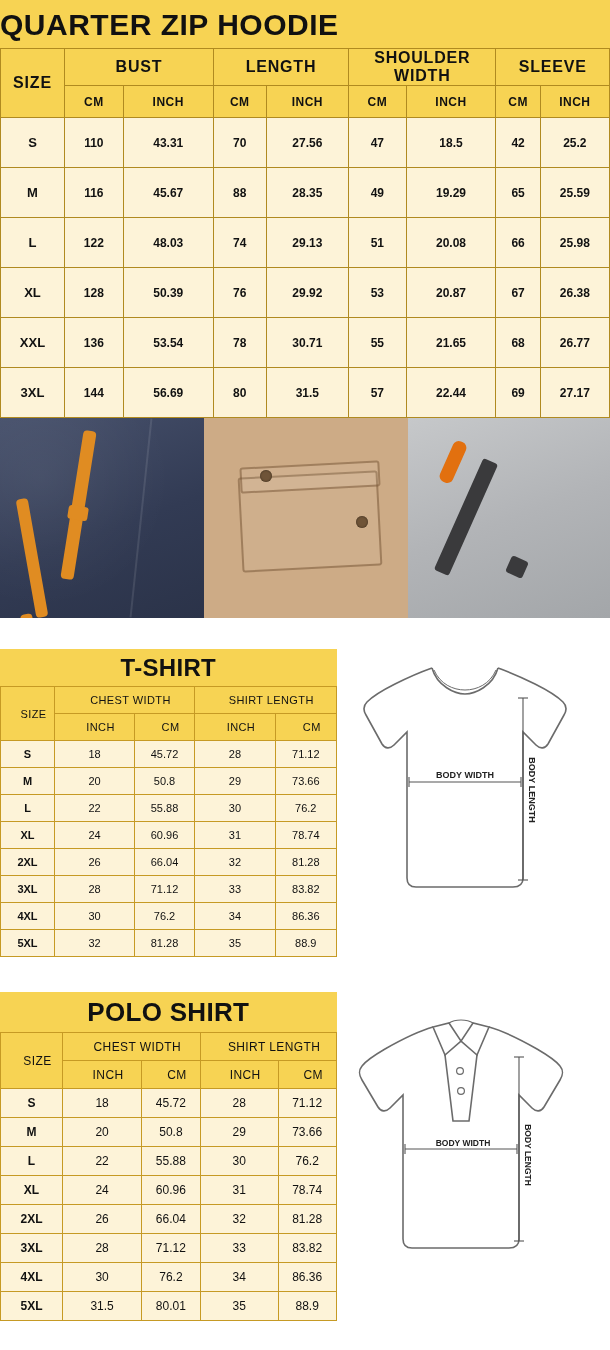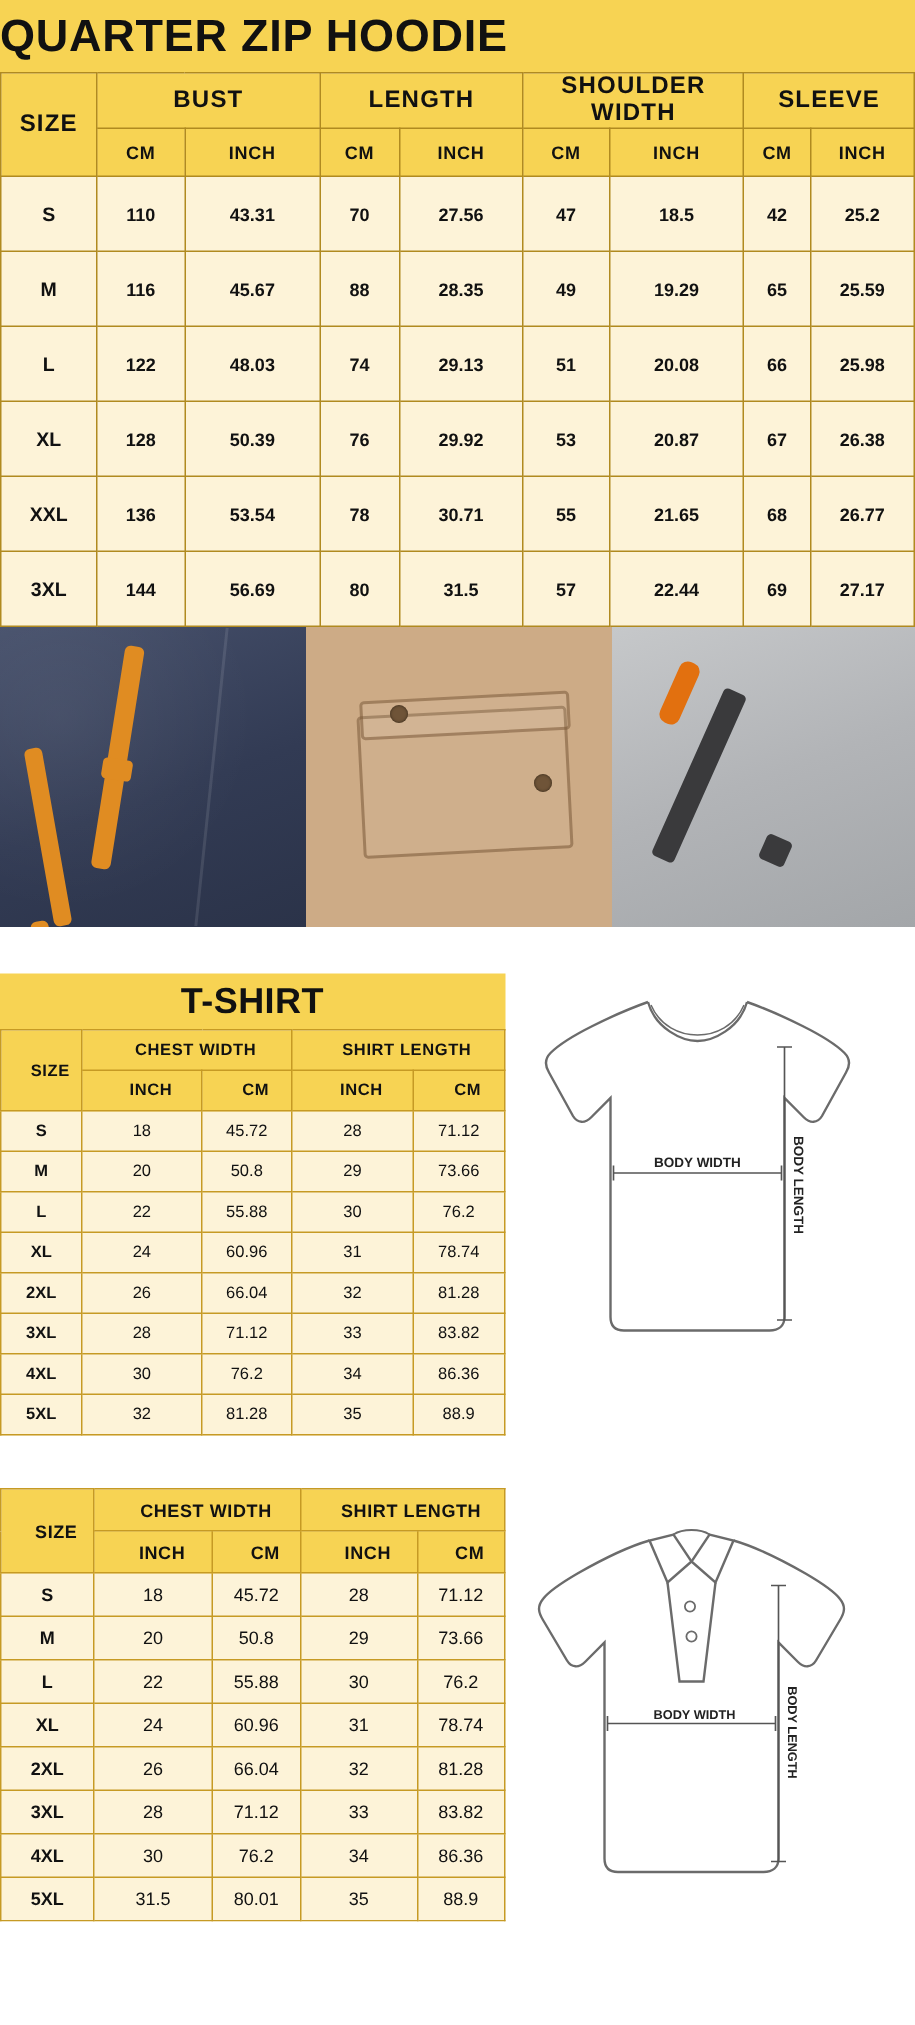--- a/index.html
+++ b/index.html
@@ -199,21 +199,21 @@
   }
   .size-table th, .size-table td {
     border: 1px solid #c69a24;
     text-align: center;
     padding: 0;
     height: 27px;
     color: #111;
   }
   .size-table th {
     background: #f7d353;
-    font-weight: bold;
+    font-weight: normal;
     font-size: 11px;
     letter-spacing: 0.4px;
     padding-left: 12px;
   }
   .size-table td {
     background: #fdf3d8;
     font-size: 11px;
   }
   .size-table td.sz { font-weight: bold; }
 
@@ -445,20 +445,21 @@
         </svg>
       </div>
     </div>
   </div>
 
   <div class="spacer"></div>
 
   <div class="block" style="padding-top:0">
     <div class="block-inner">
       <div class="chart-col">
+        <div class="sect-title polo-title">POLO SHIRT</div>
         <table class="size-table polo-table">
           <thead>
             <tr>
               <th rowspan="2" style="width:62px">SIZE</th>
               <th colspan="2" style="width:146px">CHEST WIDTH</th>
               <th colspan="2" style="width:144px">SHIRT LENGTH</th>
             </tr>
             <tr>
               <th>INCH</th>
               <th>CM</th>

